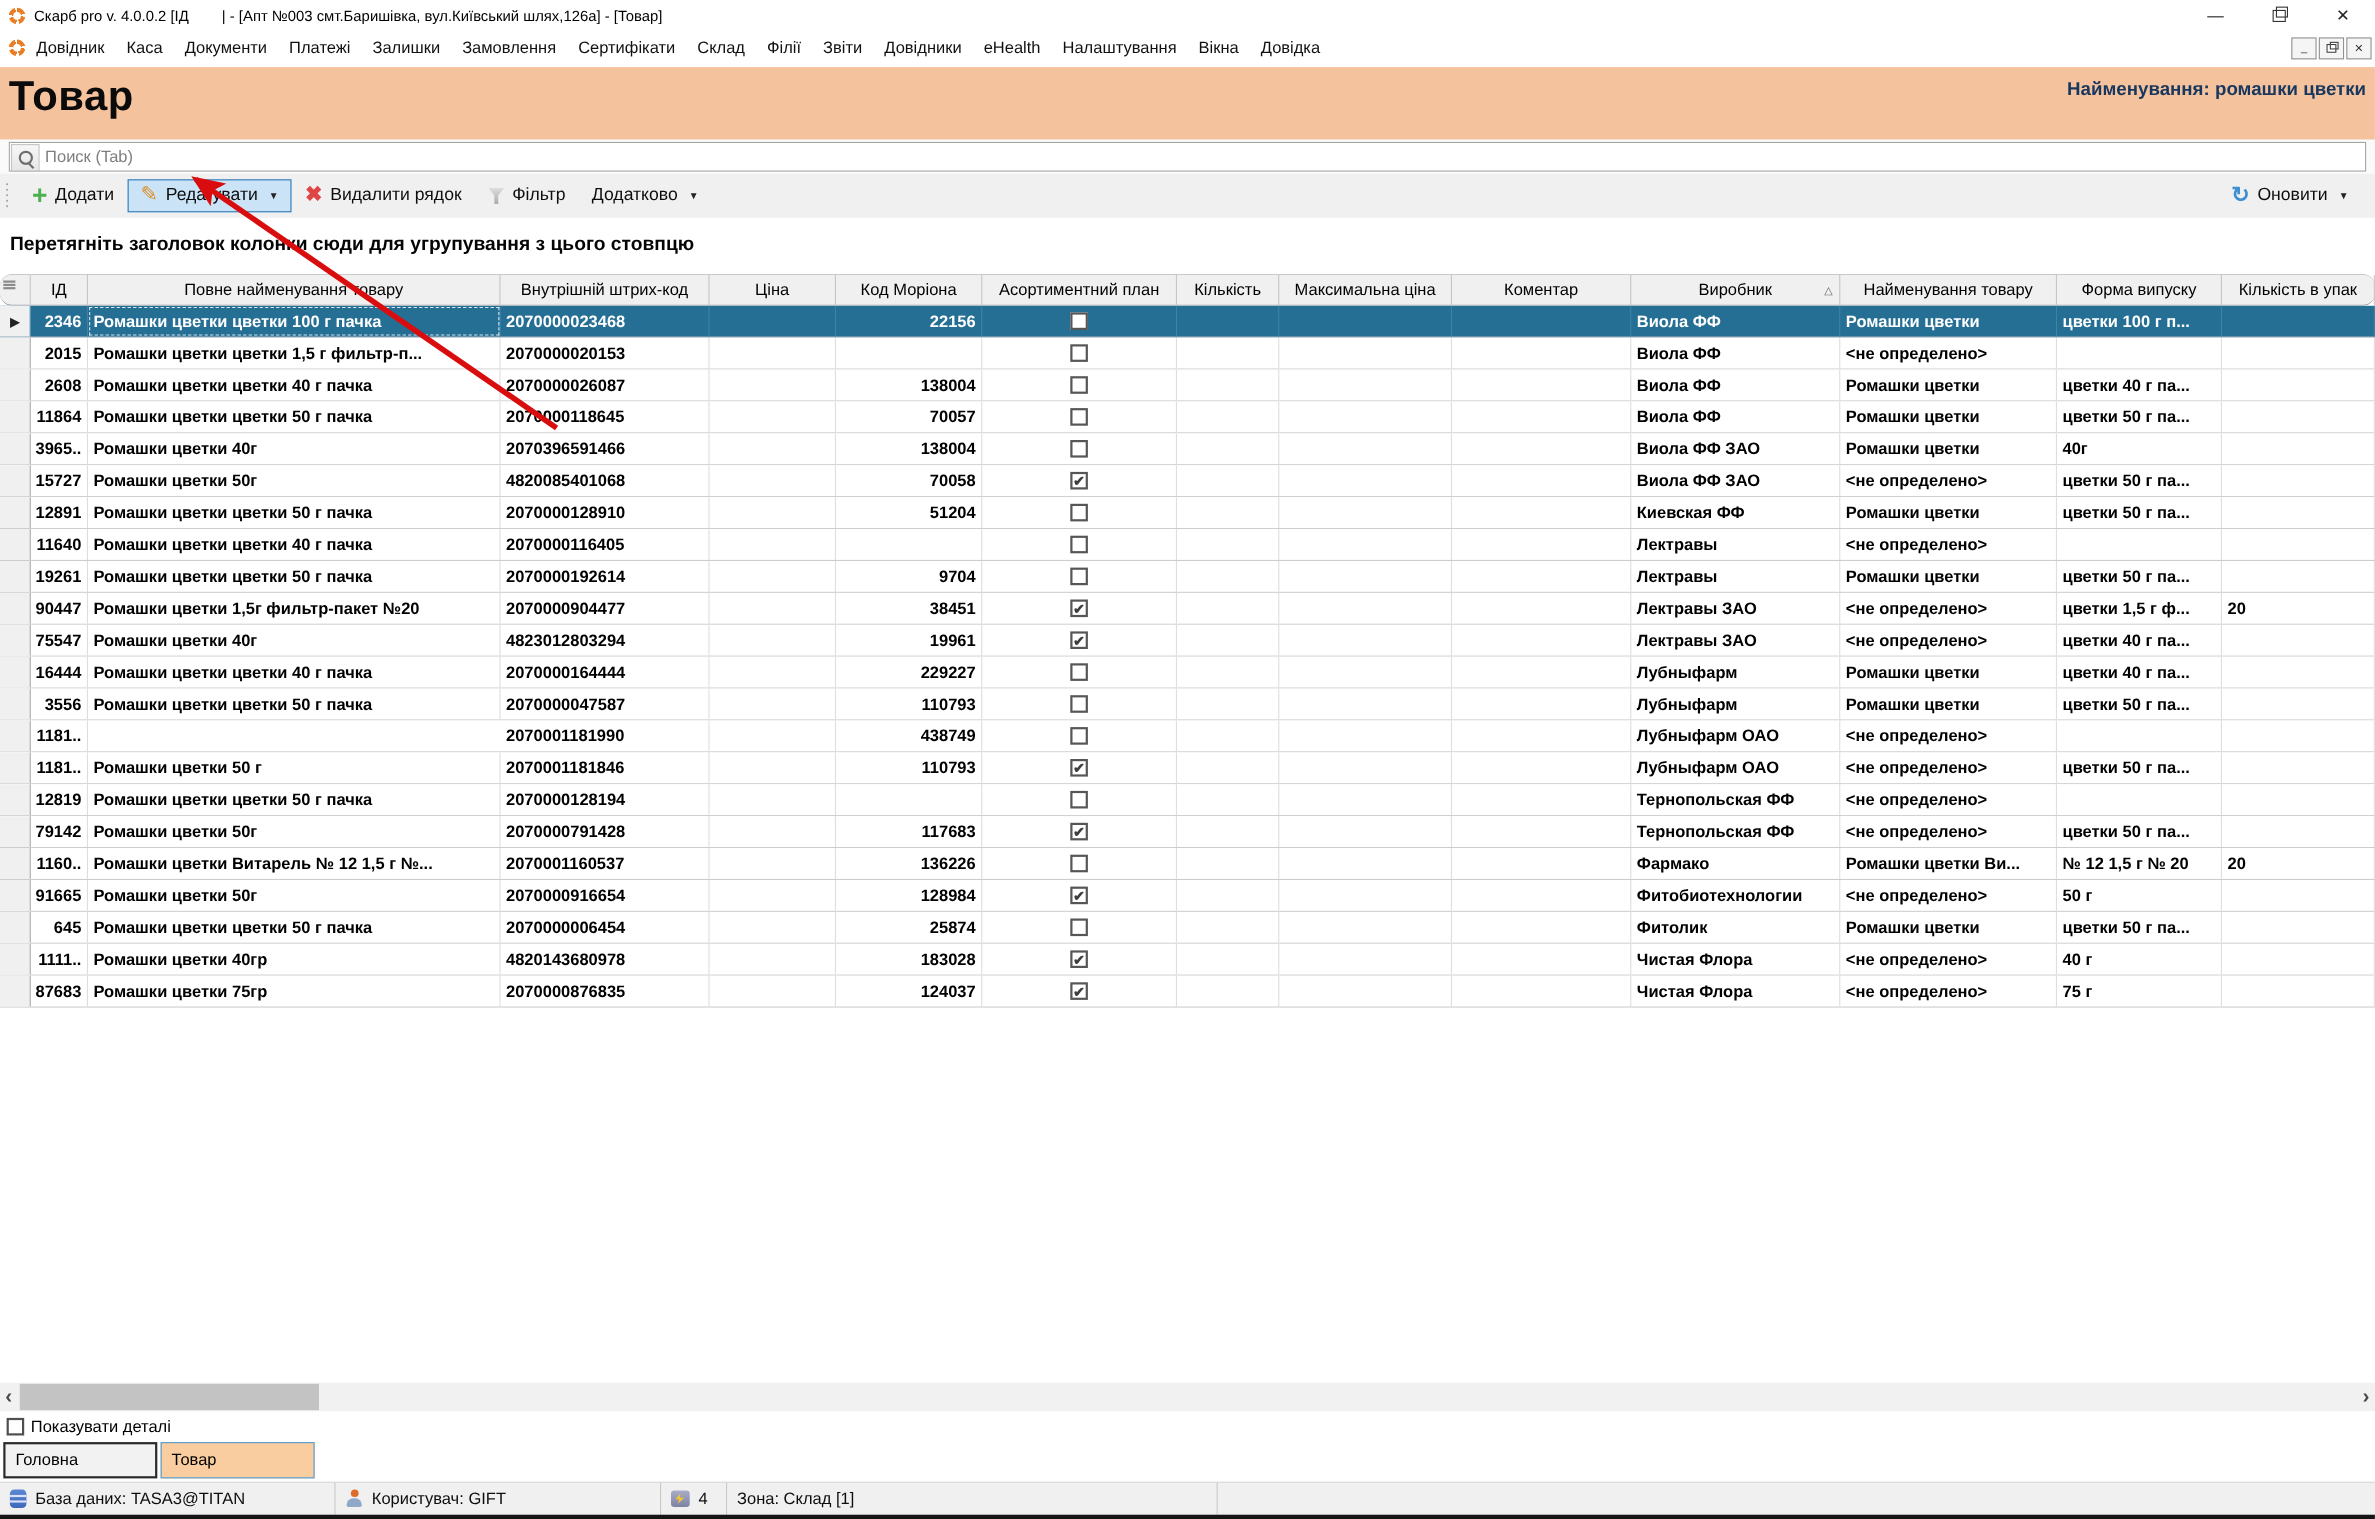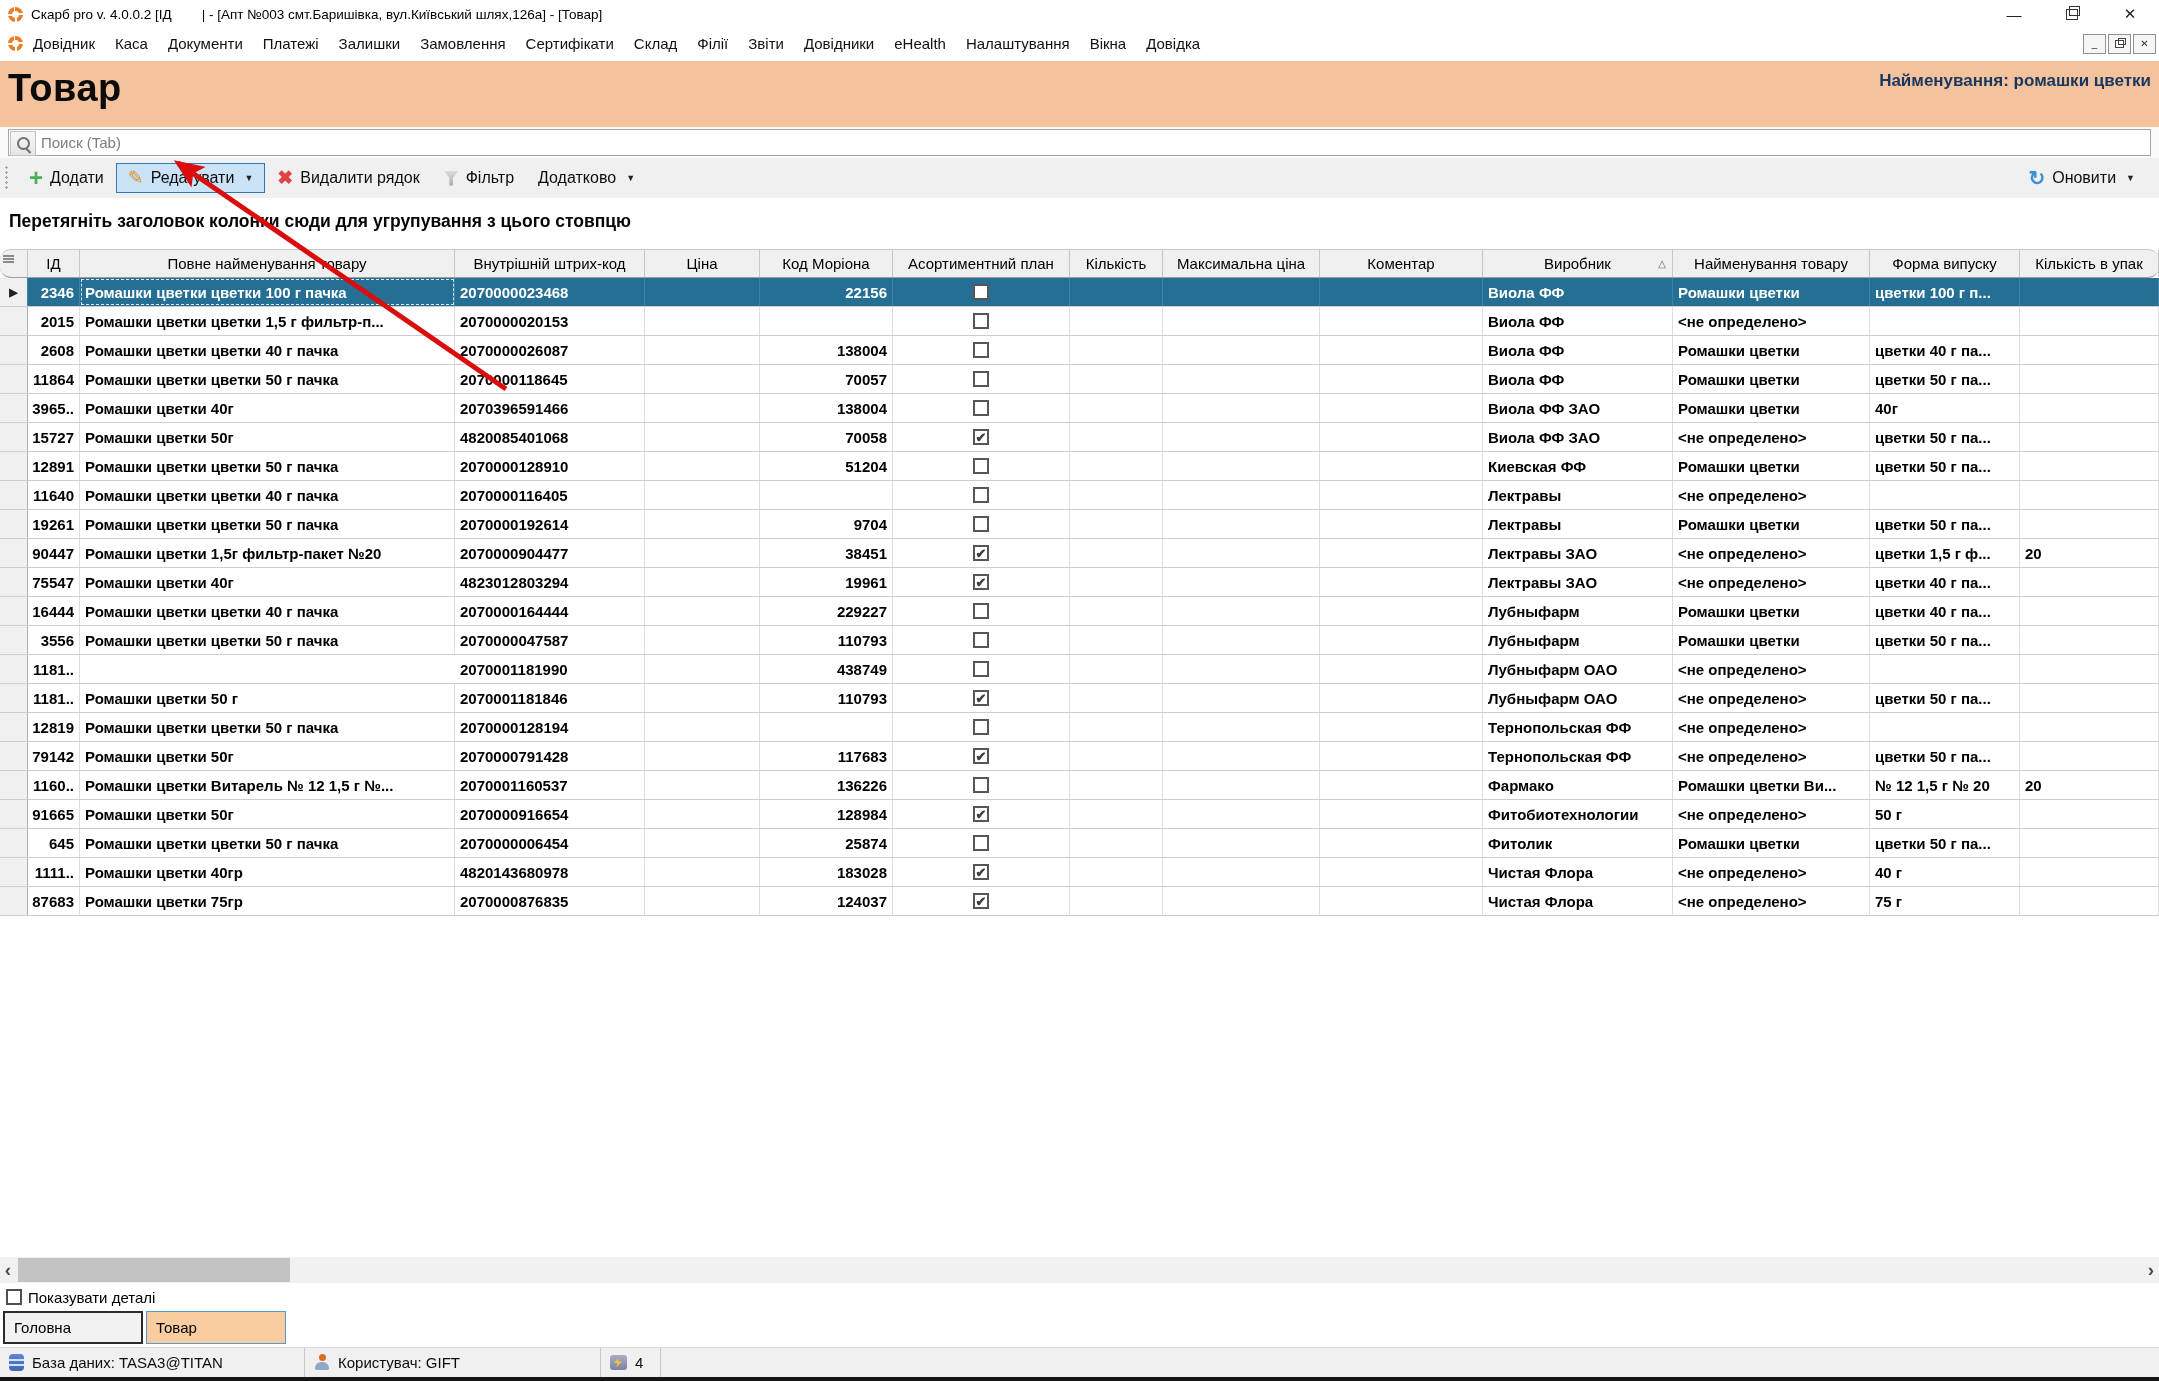--- a/index.html
+++ b/index.html
@@ -632,20 +632,23 @@
       <span>База даних: TASA3@TITAN</span>
     </div>
     <div class="st-sec" style="width:296px;">
       <span class="icon-user"></span>
       <span>Користувач: GIFT</span>
     </div>
     <div class="st-sec" style="width:60px;">
       <span class="icon-register"></span>
       <span>4</span>
     </div>
+    <div class="st-sec" style="width:446px;">
+      <span>Зона: Склад [1]</span>
+    </div>
   </div>
   <div id="bottom-strip" class="abs"></div>
 
   <svg id="arrow-svg" viewBox="0 0 2159 1381">
     <defs>
       <marker id="ah" markerWidth="6" markerHeight="5" refX="5" refY="2.5" orient="auto" markerUnits="strokeWidth">
         <path d="M6,2.5 L0,0 L1.3,2.5 L0,5 Z" fill="#D90D0D"></path>
       </marker>
     </defs>
     <line x1="506" y1="389" x2="178" y2="163" stroke="#D90D0D" stroke-width="5" marker-end="url(#ah)"></line>

